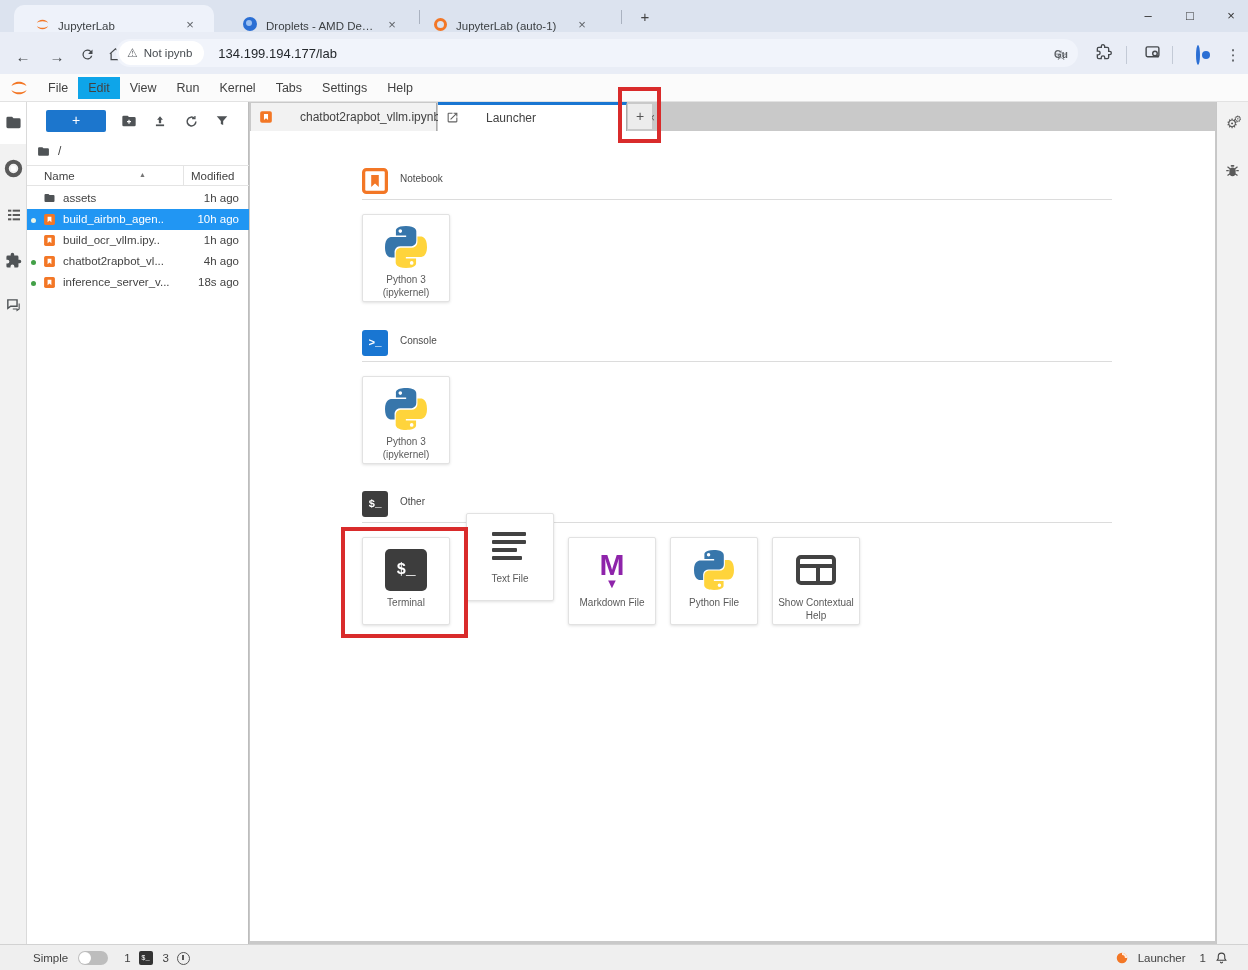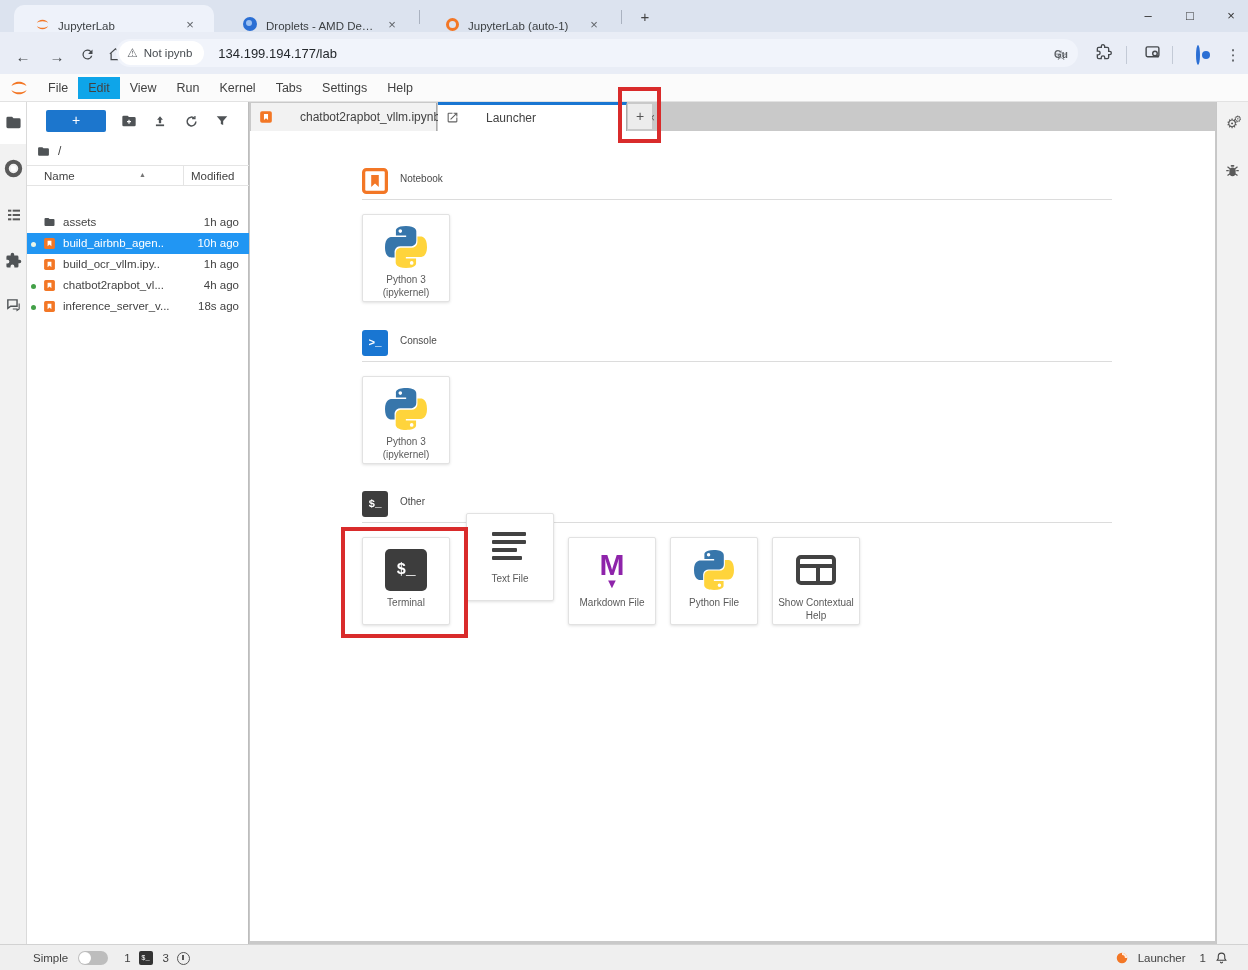--- a/index.html
+++ b/index.html
@@ -46,21 +46,21 @@
   .filebrowser { position:absolute; left:27px; top:102px; width:222px; height:842px; background:#fff; border-right:1px solid #bdbdbd; }
   .fb-new { position:absolute; left:19px; top:8px; width:60px; height:22px; background:#1c76cd; border-radius:2px; color:#fff; font-size:14px; text-align:center; line-height:21px; }
   .fb-tbicon { position:absolute; top:9px; width:20px; height:20px; display:flex; align-items:center; justify-content:center; color:#555; }
   .crumb { position:absolute; left:9px; top:40px; height:18px; display:flex; align-items:center; font-size:12px; color:#424242; }
   .crumb svg { margin-right:7px; }
   .fhead { position:absolute; left:0; top:63px; width:222px; height:21px; border-top:1px solid #e4e4e4; border-bottom:1px solid #e4e4e4; font-size:11.5px; color:#424242; }
   .fhead .hname { position:absolute; left:17px; top:4px; }
   .fhead .hsort { position:absolute; left:112px; top:5px; font-size:7px; color:#757575; }
   .fhead .hdiv { position:absolute; left:156px; top:0; width:1px; height:20px; background:#e4e4e4; }
   .fhead .hmod { position:absolute; left:164px; top:4px; }
-  .frow { position:absolute; left:0; width:222px; height:21px; font-size:11.5px; color:#424242;margin-top:24px; }
+  .frow { position:absolute; left:0; width:222px; height:21px; font-size:11.5px; color:#424242; }
   .frow.selected { background:#2196f3; color:#fff; }
   .fdot { position:absolute; left:4px; top:8.5px; width:5px; height:5px; border-radius:50%; background:#43a047; }
   .frow.selected .fdot { background:#e8f5e9; }
   .ficon { position:absolute; left:16px; top:4px; width:13px; height:13px; display:flex; }
   .fname { position:absolute; left:36px; top:4px; white-space:nowrap; }
   .fmod { position:absolute; right:10px; top:4px; }
 
   
   .dock { position:absolute; left:249px; top:102px; width:967px; height:842px; background:#c9c9c9; }
   .dtabbar { position:absolute; left:0; top:0; width:967px; height:29px; }
@@ -125,21 +125,21 @@
       <span class="btab-close">×</span>
     </div>
     <div class="btab" style="left:222px;width:194px;">
       <span class="favicon">
           <span class="droplet-fav"></span>
         </span>
       <span class="btab-title">Droplets - AMD Developer Clo...</span>
       <span class="btab-close">×</span>
     </div>
     <div class="tabsep" style="left:419px;"></div>
-    <div class="btab" style="left:424px;width:194px;">
+    <div class="btab" style="left:412px;width:194px;">
       <span class="favicon">
           <span class="ring-fav"></span>
         </span>
       <span class="btab-title">JupyterLab (auto-1)</span>
       <span class="btab-close">×</span>
     </div>
     <div class="tabsep" style="left:621px;"></div>
     <div class="newtab" style="left:634px;">+</div>
     <div class="winctl" style="left:1133px;">–</div>
     <div class="winctl" style="left:1175px;">□</div>

